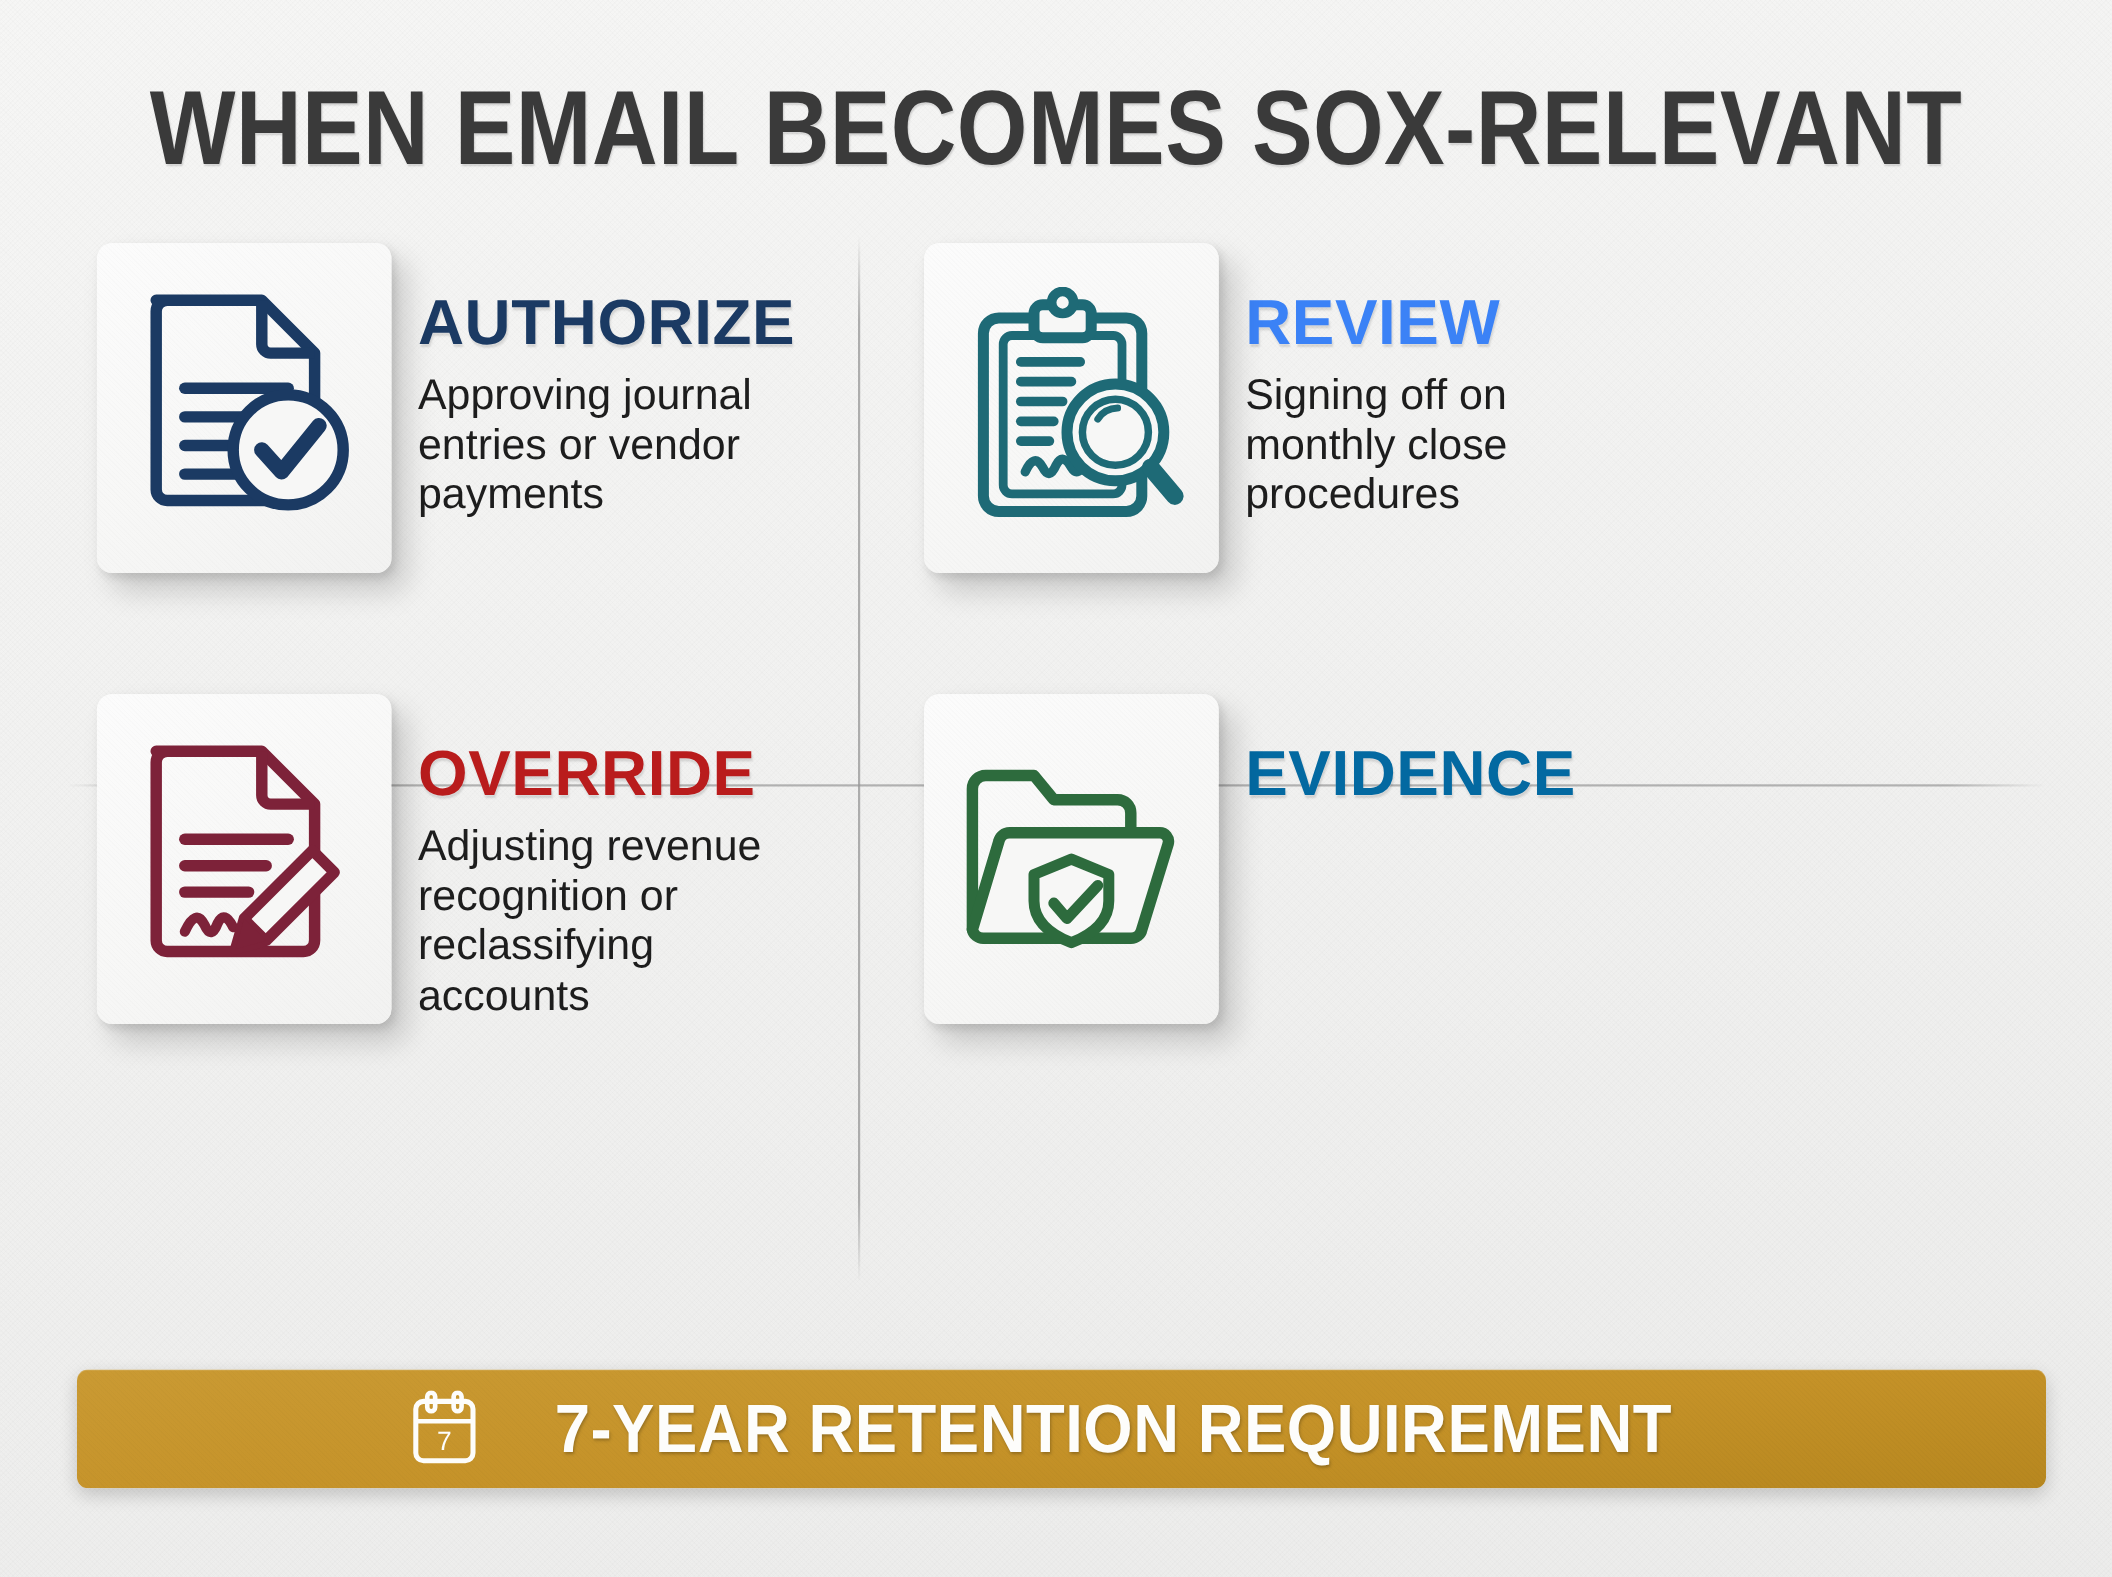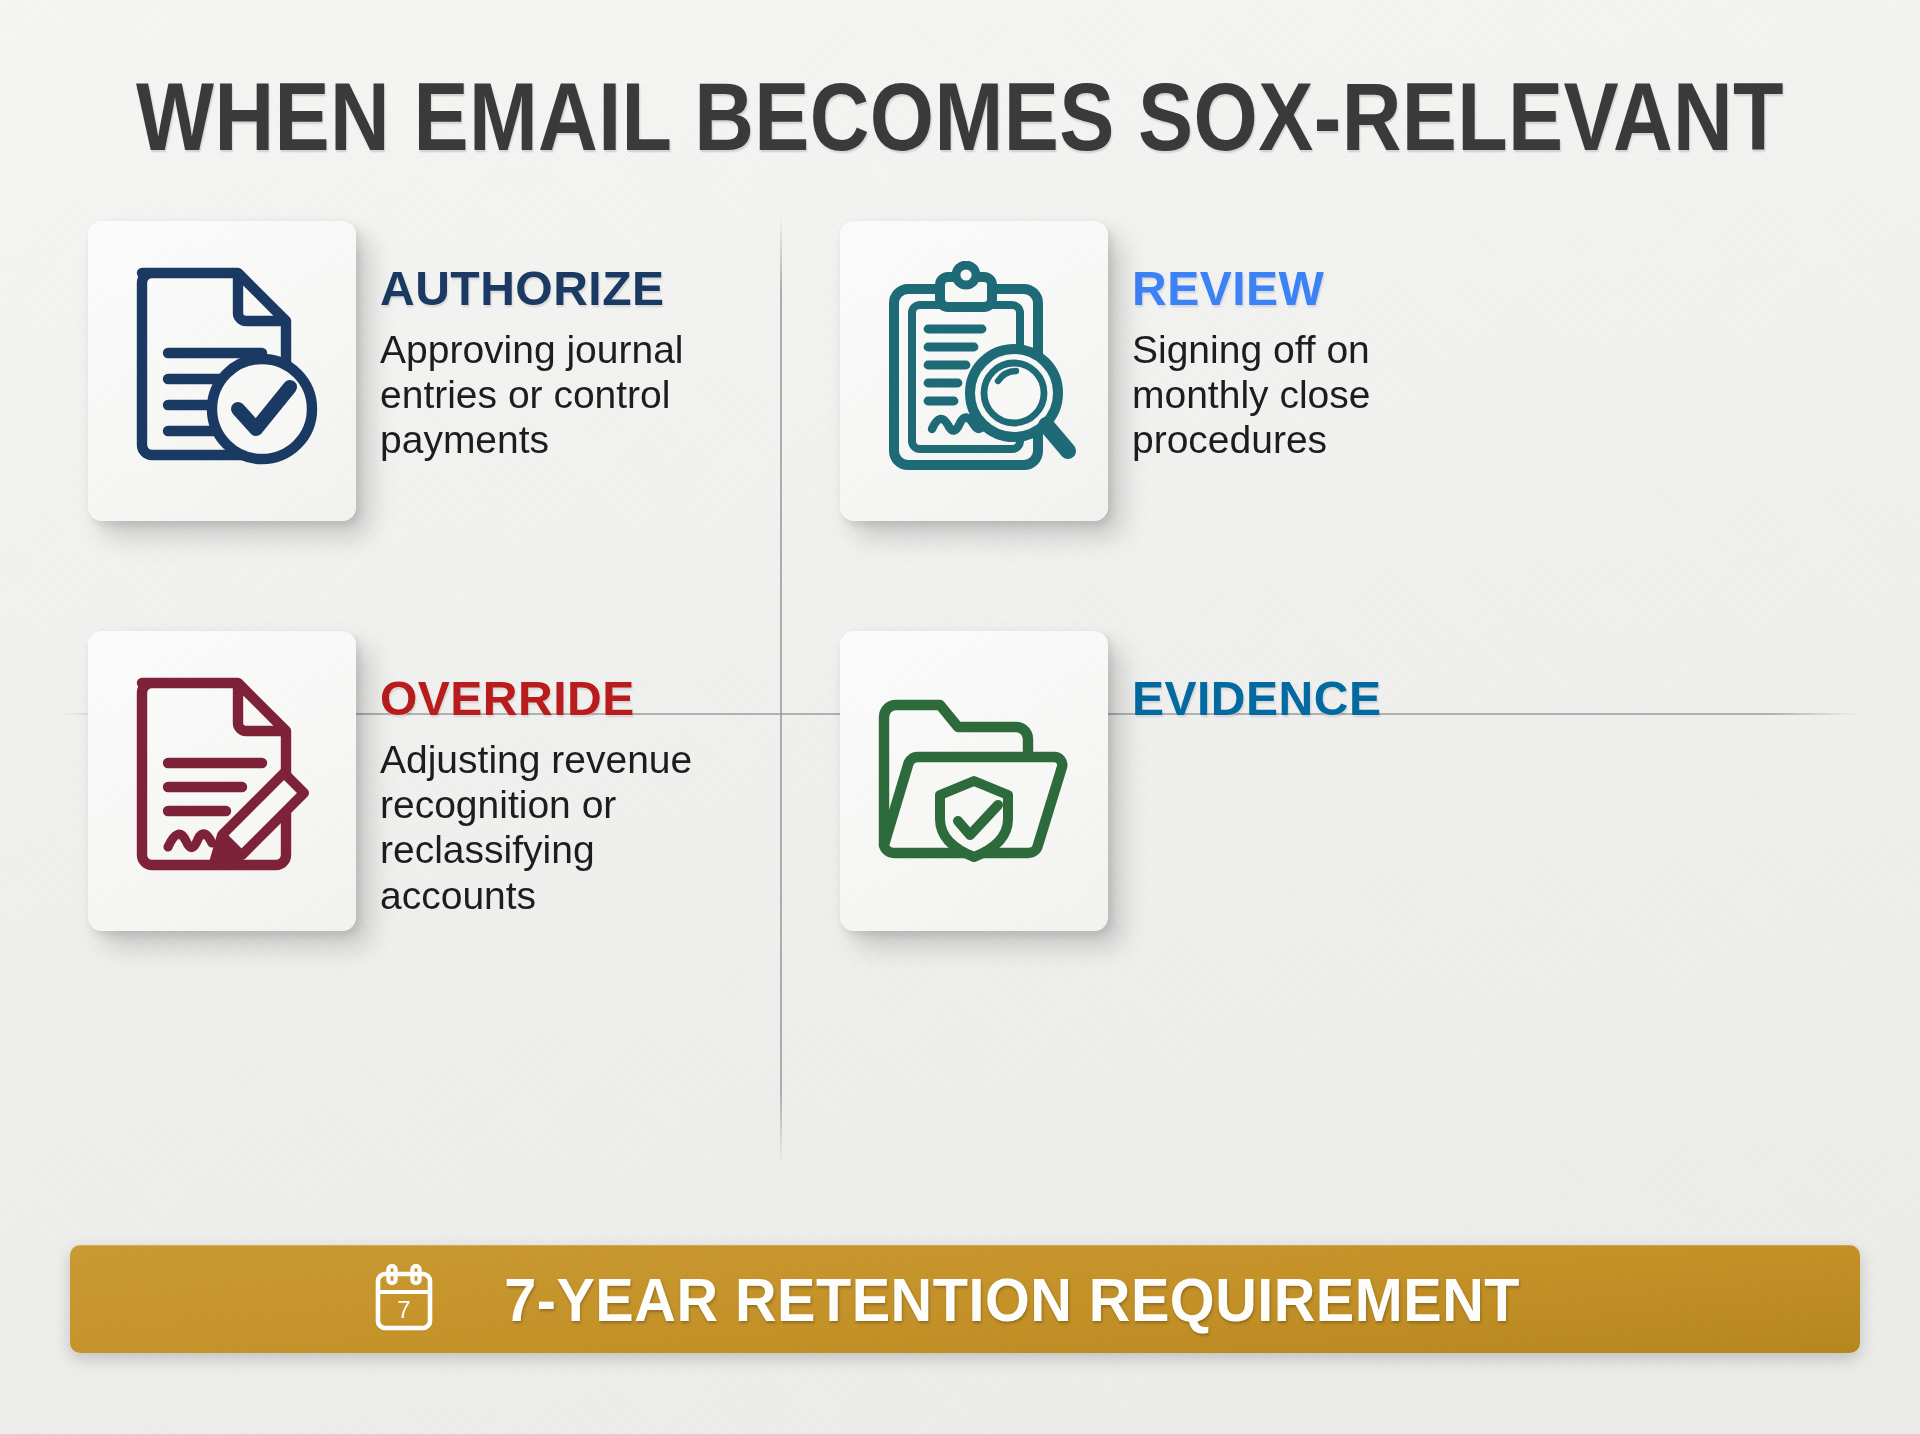--- a/index.html
+++ b/index.html
@@ -91,21 +91,21 @@
   }
   .tile.sq { width:268px; height:300px; }
   .tile svg { display:block; }
 
   
   .txt { padding-top:44px; }
 
   .kicker {
     font-family:"Liberation Sans Narrow","Liberation Sans", sans-serif;
     font-weight:bold;
-    font-size:48px;
+    font-size:58px;
     line-height:1.0;
     letter-spacing:0.5px;
     margin-bottom:14px;
     text-shadow:1px 2px 2px rgba(0,0,0,0.13), 0 1px 0 rgba(255,255,255,0.6);
   }
   .desc {
     font-family:"Liberation Sans", sans-serif;
     font-size:39px;
     line-height:1.16;
     color:#1d1d1d;
@@ -167,21 +167,21 @@
             <line x1="25" y1="59" x2="62" y2="59"></line>
             <line x1="25" y1="72" x2="56" y2="72"></line>
             <line x1="25" y1="85" x2="56" y2="85"></line>
           </g>
           <circle cx="72" cy="74" r="25" stroke="#1b3a63" stroke-width="5.2" fill="#f7f7f6"></circle>
           <path d="M60 74 l9 10 l17 -21" stroke="#1b3a63" stroke-width="7" stroke-linecap="round" stroke-linejoin="round" fill="none"></path>
         </svg>
       </div>
       <div class="txt">
         <div class="kicker c-navy">AUTHORIZE</div>
-        <div class="desc">Approving journal entries or control payments</div>
+        <div class="desc">Approving journal entries or vendor payments</div>
       </div>
     </div>
 
     <div class="quad q2">
       <div class="tile sq">
         <svg width="208" height="220" viewBox="0 0 104 110" fill="none">
           <rect x="12" y="14" width="72" height="88" rx="7" stroke="#1e6a76" stroke-width="5"></rect>
           <rect x="21" y="22" width="54" height="72" rx="4" stroke="#1e6a76" stroke-width="4"></rect>
           <rect x="35" y="8" width="26" height="15" rx="4" stroke="#1e6a76" stroke-width="5" fill="#f7f7f6"></rect>
           <circle cx="48" cy="7" r="5" stroke="#1e6a76" stroke-width="4.4" fill="#f7f7f6"></circle>

